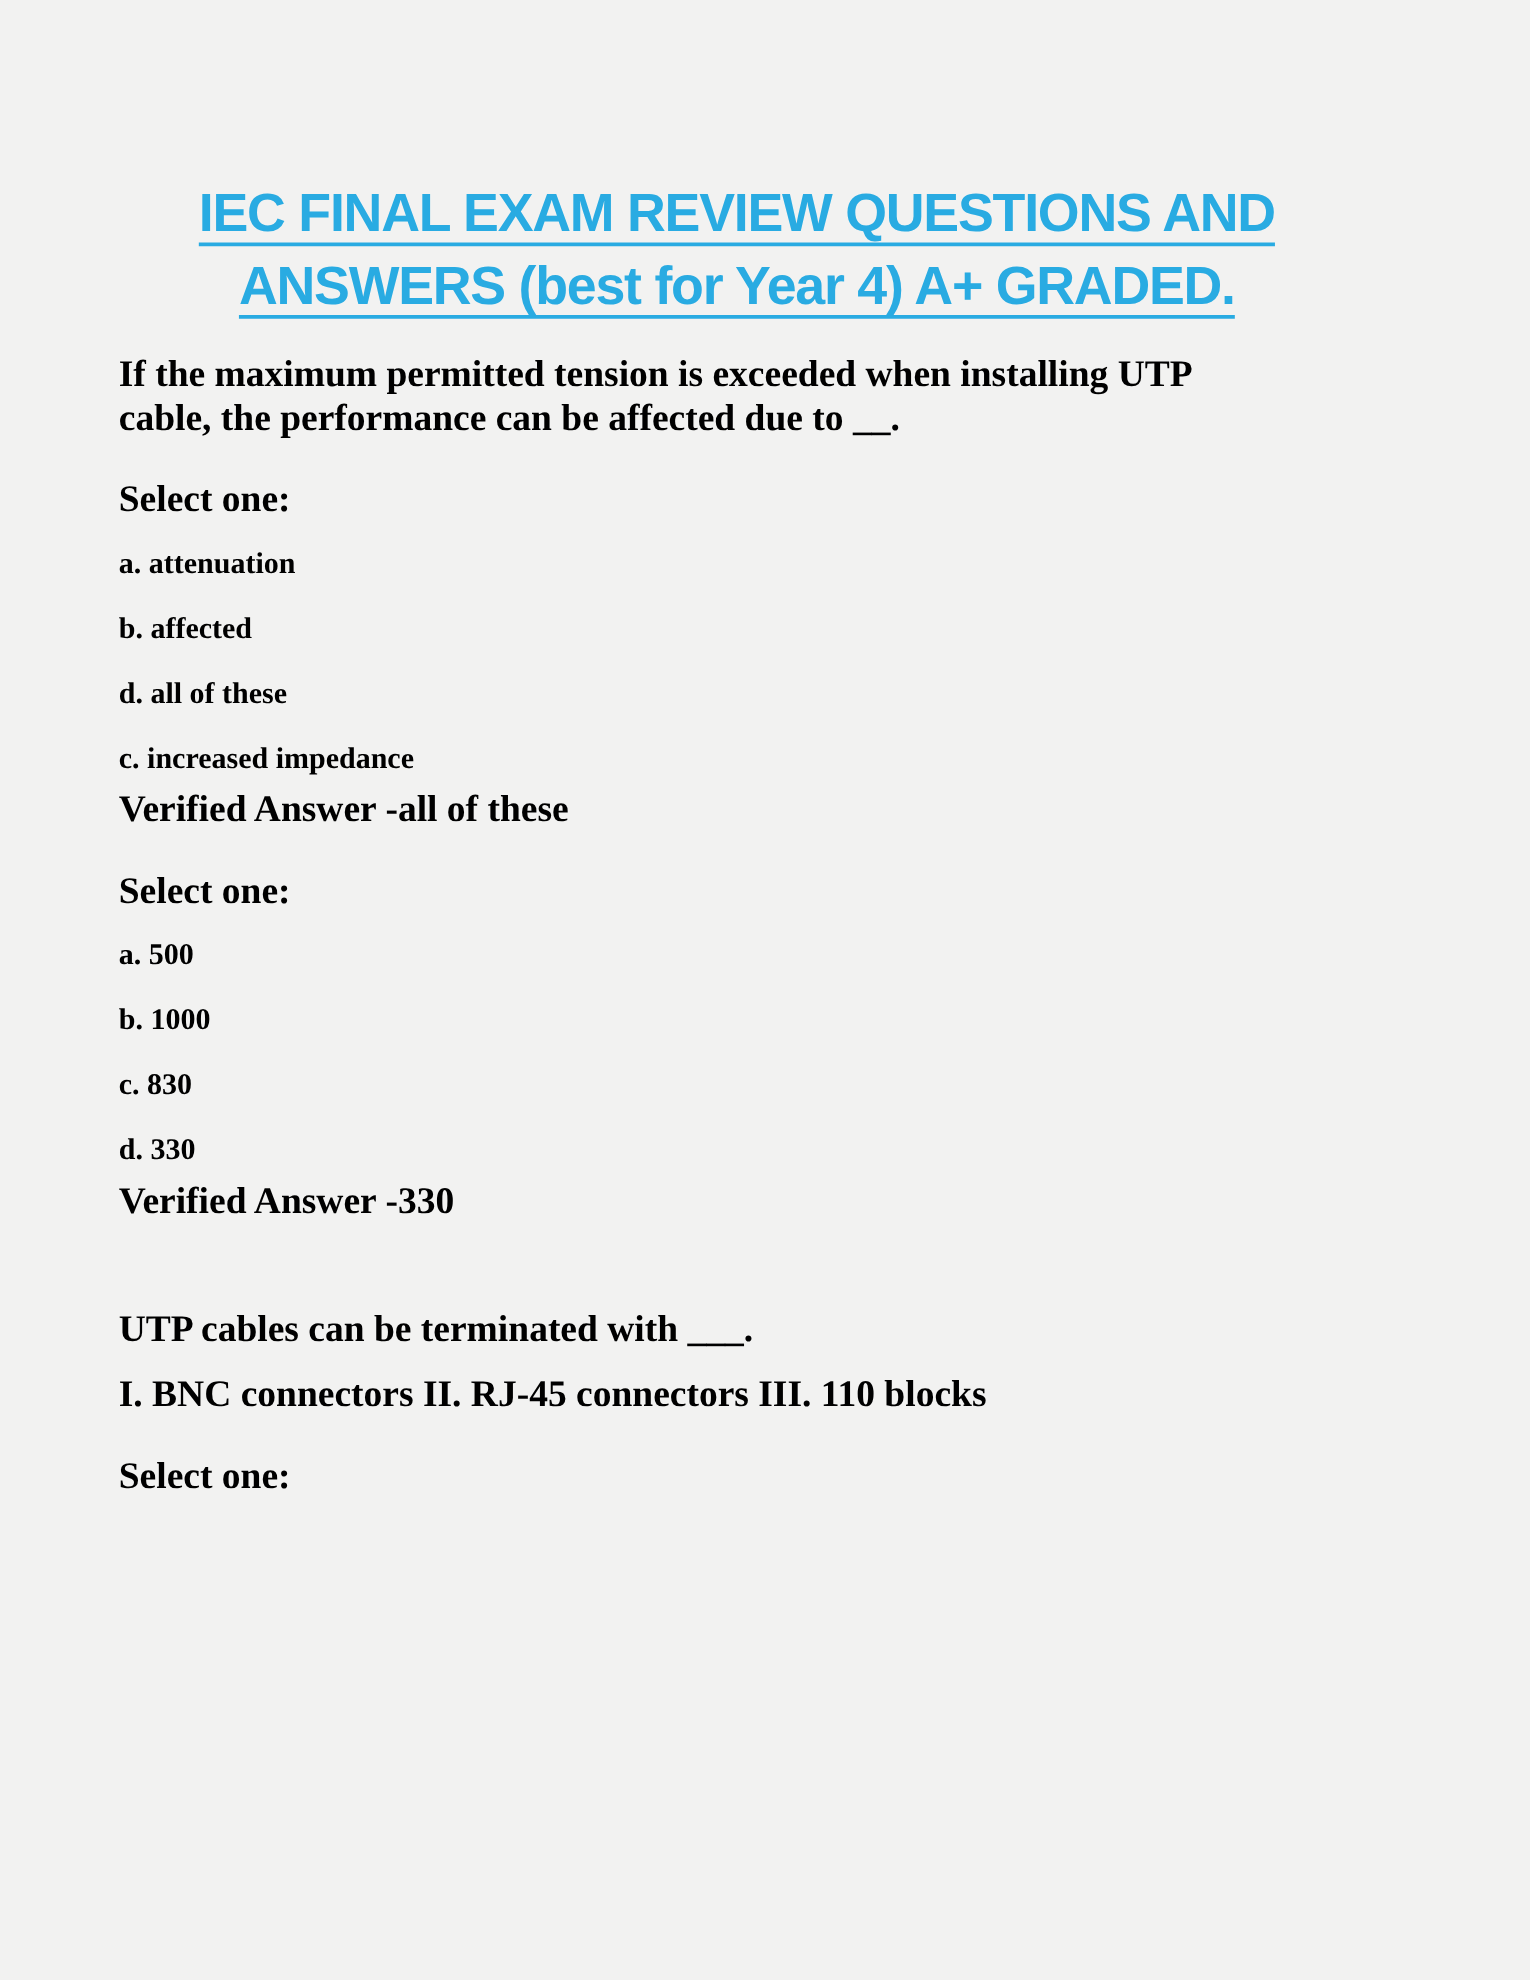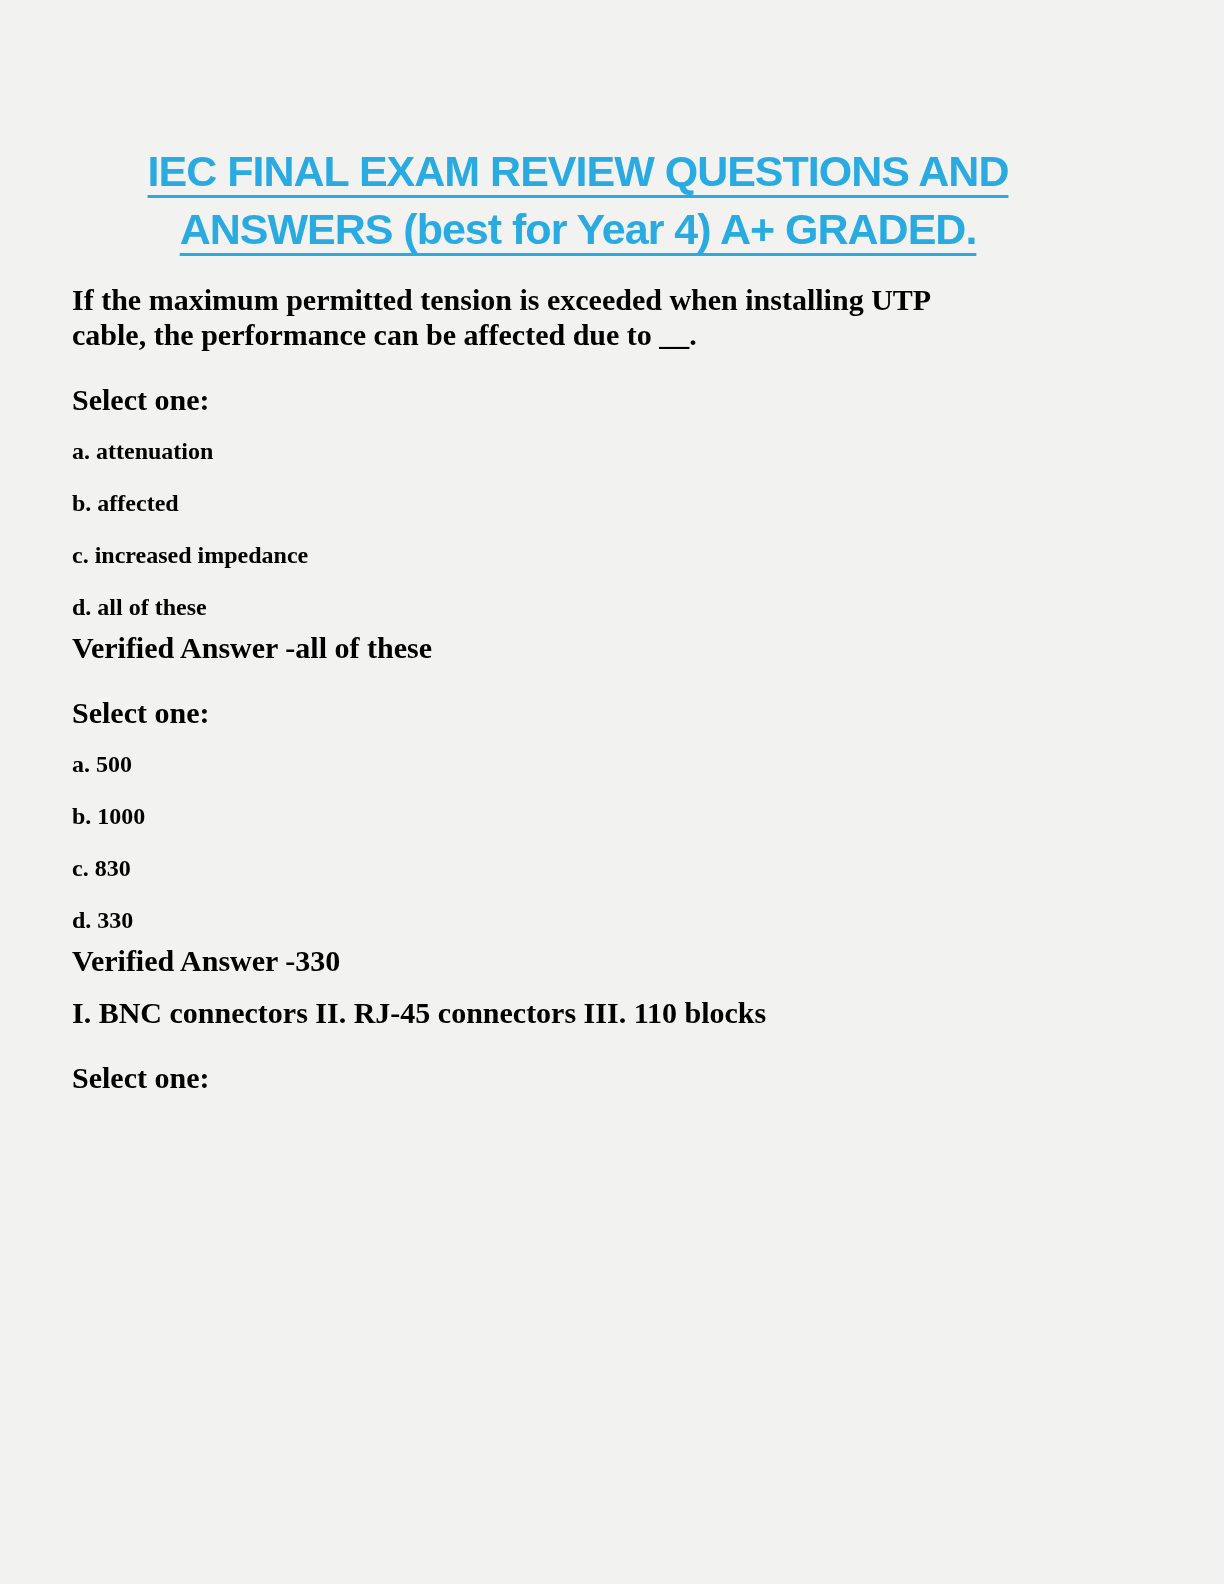--- a/index.html
+++ b/index.html
@@ -6,21 +6,21 @@
     margin: 0;
     padding: 0;
     background: #f2f2f1;
   }
   .page {
     position: relative;
     width: 1224px;
     height: 1584px;
     box-sizing: border-box;
     background: #f2f2f1;
-    padding: 142px 140px 0 72px;
+    padding: 142px 140px 0 95px;
     font-family: "Liberation Serif", serif;
     font-weight: bold;
     color: #000000;
     overflow: hidden;
   }
   .title {
     margin: 0 0 24px 0;
     text-align: center;
     font-family: "Liberation Sans", sans-serif;
     font-weight: 700;
@@ -73,32 +73,33 @@
   <h1 class="title">
     <span class="title-line">IEC FINAL EXAM REVIEW QUESTIONS AND</span>
     <span class="title-line">ANSWERS (best for Year 4) A+ GRADED.</span>
   </h1>
 
   <section>
     <p class="prompt first">If the maximum permitted tension is exceeded when installing UTP cable, the performance can be affected due to __.</p>
     <p class="select-label">Select one:</p>
     <p class="option">a. attenuation</p>
     <p class="option">b. affected</p>
+    <p class="option">d. all of these</p>
     <p class="option">c. increased impedance</p>
-    <p class="option">d. all of these</p>
     <p class="verified">Verified Answer -all of these</p>
   </section>
 
   <section>
     <p class="select-label">Select one:</p>
     <p class="option">a. 500</p>
     <p class="option">b. 1000</p>
     <p class="option">c. 830</p>
     <p class="option">d. 330</p>
     <p class="verified">Verified Answer -330</p>
   </section>
 
   <section>
+    <p class="prompt">UTP cables can be terminated with ___.</p>
     <p class="sub-prompt">I. BNC connectors II. RJ-45 connectors III. 110 blocks</p>
     <p class="select-label">Select one:</p>
   </section>
 
 </div>
 
 </body></html>

